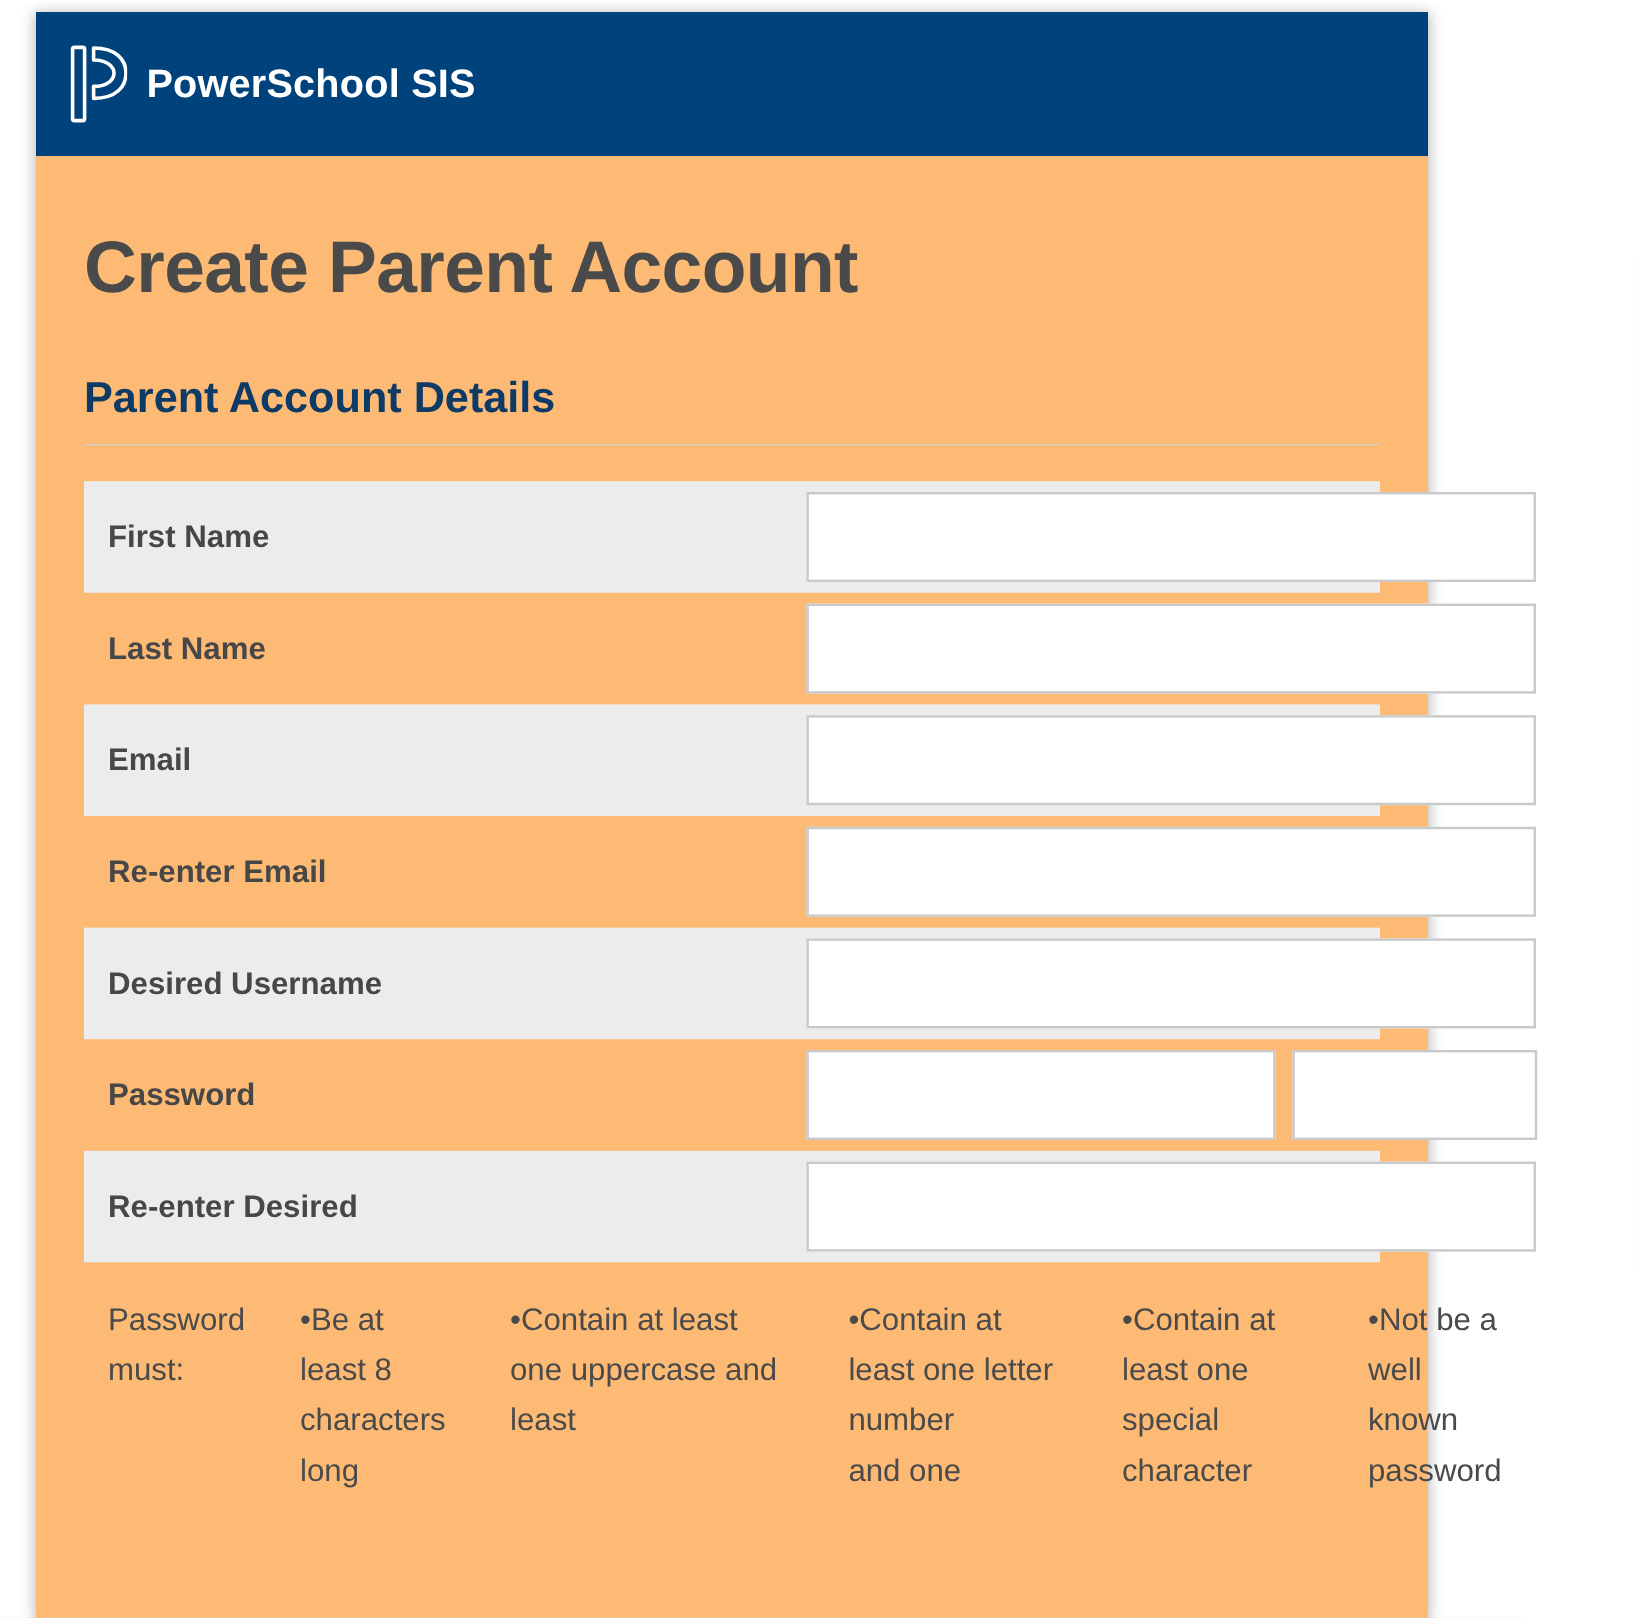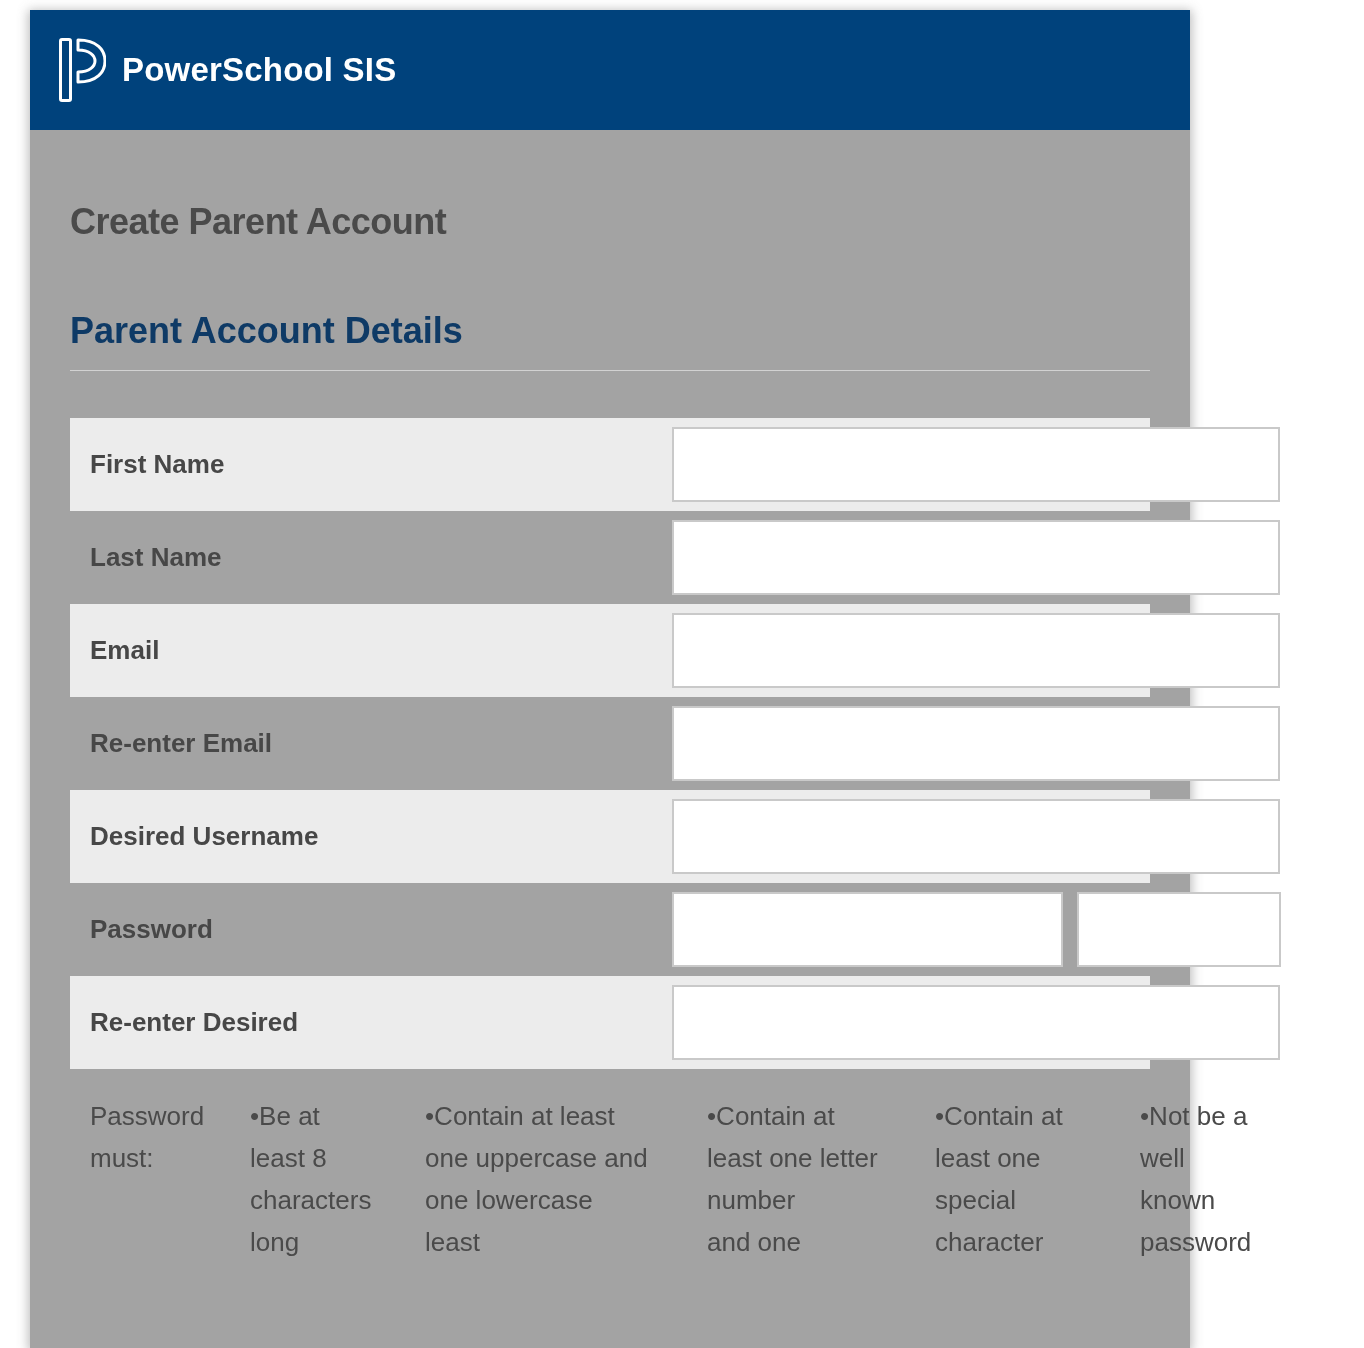--- a/index.html
+++ b/index.html
@@ -10,21 +10,21 @@
     background: #ffffff;
     font-family: "Liberation Sans", "DejaVu Sans", sans-serif;
     overflow: hidden;
   }
   .page-card {
     position: absolute;
     left: 30px;
     top: 10px;
     width: 1160px;
     height: 1338px;
-    background: #a3a3a3;
+    background: #fdba74;
     box-shadow: 0 2px 10px 2px rgba(110,110,110,0.45);
   }
   
   .app-header {
     height: 120px;
     background: #00427c;
     display: flex;
     align-items: center;
     padding-left: 28px;
     box-sizing: border-box;
@@ -35,40 +35,40 @@
     color: #ffffff;
     font-size: 33px;
     font-weight: bold;
     margin-left: 16px;
     letter-spacing: 0.2px;
   }
   
   .content { padding: 0 40px; }
   .page-title {
     margin: 62px 0 0 0;
-    font-size: 36px;
+    font-size: 61px;
     line-height: 60px;
     font-weight: bold;
     color: #4a4a4a;
     letter-spacing: -0.5px;
   }
   .section-heading {
     margin: 58px 0 0 0;
     font-size: 36px;
     line-height: 42px;
     font-weight: bold;
     color: #0e3a66;
   }
   .section-divider {
     border: none;
     border-top: 1px solid #d2d2d2;
     margin: 18px 0 0 0;
   }
   
-  .account-form { margin-top: 47px; }
+  .account-form { margin-top: 30px; }
   .form-row {
     position: relative;
     height: 93px;
     display: flex;
     align-items: center;
   }
   .form-row.shaded { background: #ececec; }
   .row-label {
     font-size: 26px;
     font-weight: bold;
@@ -185,21 +185,20 @@
       <div class="note-col c1">
         <div>•Be at</div>
         <div>least 8</div>
         <div>characters</div>
         <div>long</div>
       </div>
 
       <div class="note-col c2">
         <div>•Contain at least</div>
         <div>one uppercase and</div>
-        <div>one lowercase</div>
         <div>least</div>
       </div>
 
       <div class="note-col c3">
         <div>•Contain at</div>
         <div>least one letter</div>
         <div>number</div>
         <div>and one</div>
       </div>
 

